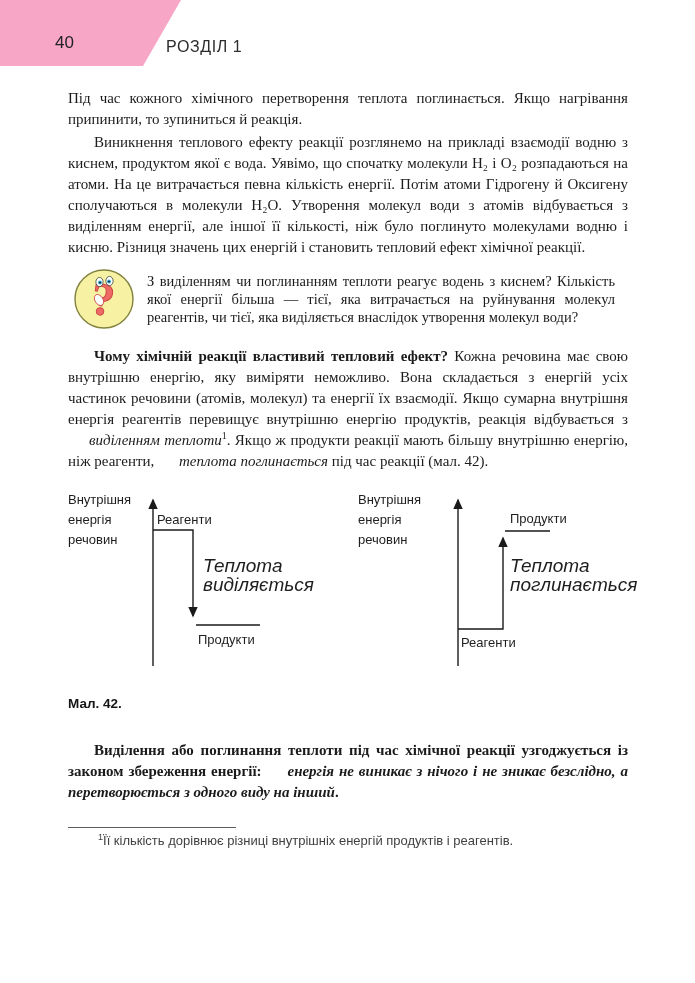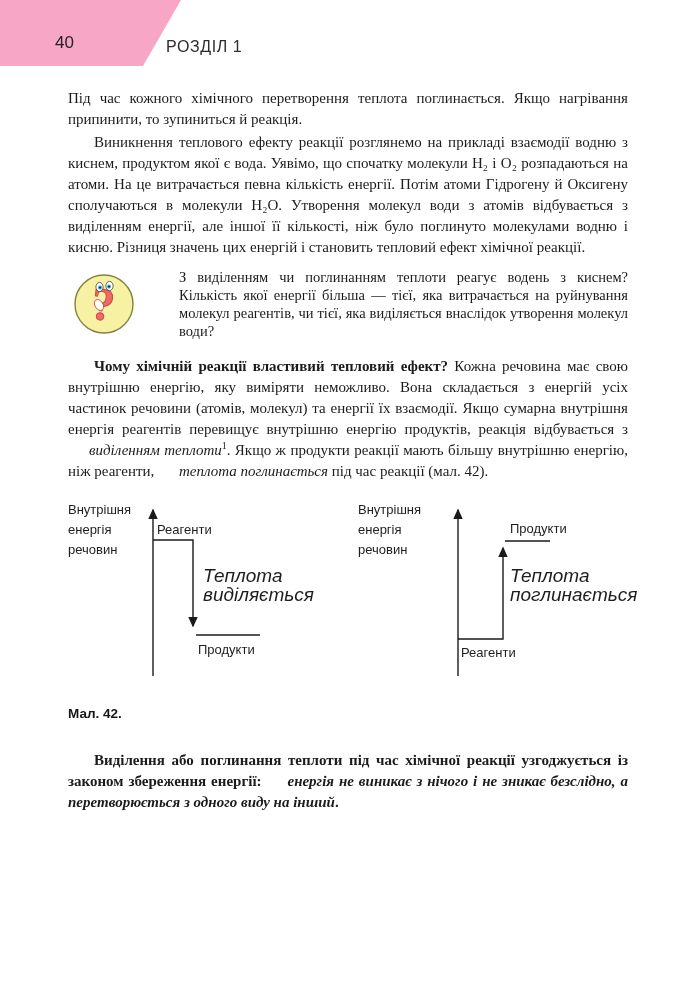--- a/index.html
+++ b/index.html
@@ -42,21 +42,21 @@
   p.body.indent { text-indent: 26px; }
   p.body .lead { font-weight: bold; }
   p.body i { font-style: italic; margin-left: 21px; }
   p.body sup { font-size: 10px; line-height: 0; }
   .mt2  { margin-top: 2px  !important; }
   .mt16 { margin-top: 16px !important; }
   .mt28 { margin-top: 28px !important; font-weight: bold; }
 
   
   .question-block {
-    display: flex; align-items: center; gap: 44px;
+    display: flex; align-items: center; gap: 12px;
     margin: 10px 0 0 5px;
   }
   .q-icon { flex: none; width: 62px; height: 62px; }
   .q-text {
     margin: 0; width: 468px;
     font-size: 14.5px; line-height: 18px; text-align: justify;
   }
 
   
   .figure-row { position: relative; height: 195px; margin-top: 16px; }
@@ -169,14 +169,18 @@
   </figure>
 
   <div class="caption">
     <div class="cap-num">Мал. 42.</div>
   </div>
 
   <p class="body indent mt28">
     <span>Виділення або поглинання теплоти під час хімічної реакції узгоджується із законом збереження енергії: </span><i>енергія не виникає з нічого і не зникає безслідно, а перетворюється з одного виду на інший</i><span>.</span>
   </p>
 
+  <div class="footnote">
+    <div class="footnote-rule"></div>
+    <p class="footnote-text"><sup>1</sup><span>Її кількість дорівнює різниці внутрішніх енергій продуктів і реагентів.</span></p>
+  </div>
 
 </main>
 
 </body></html>

